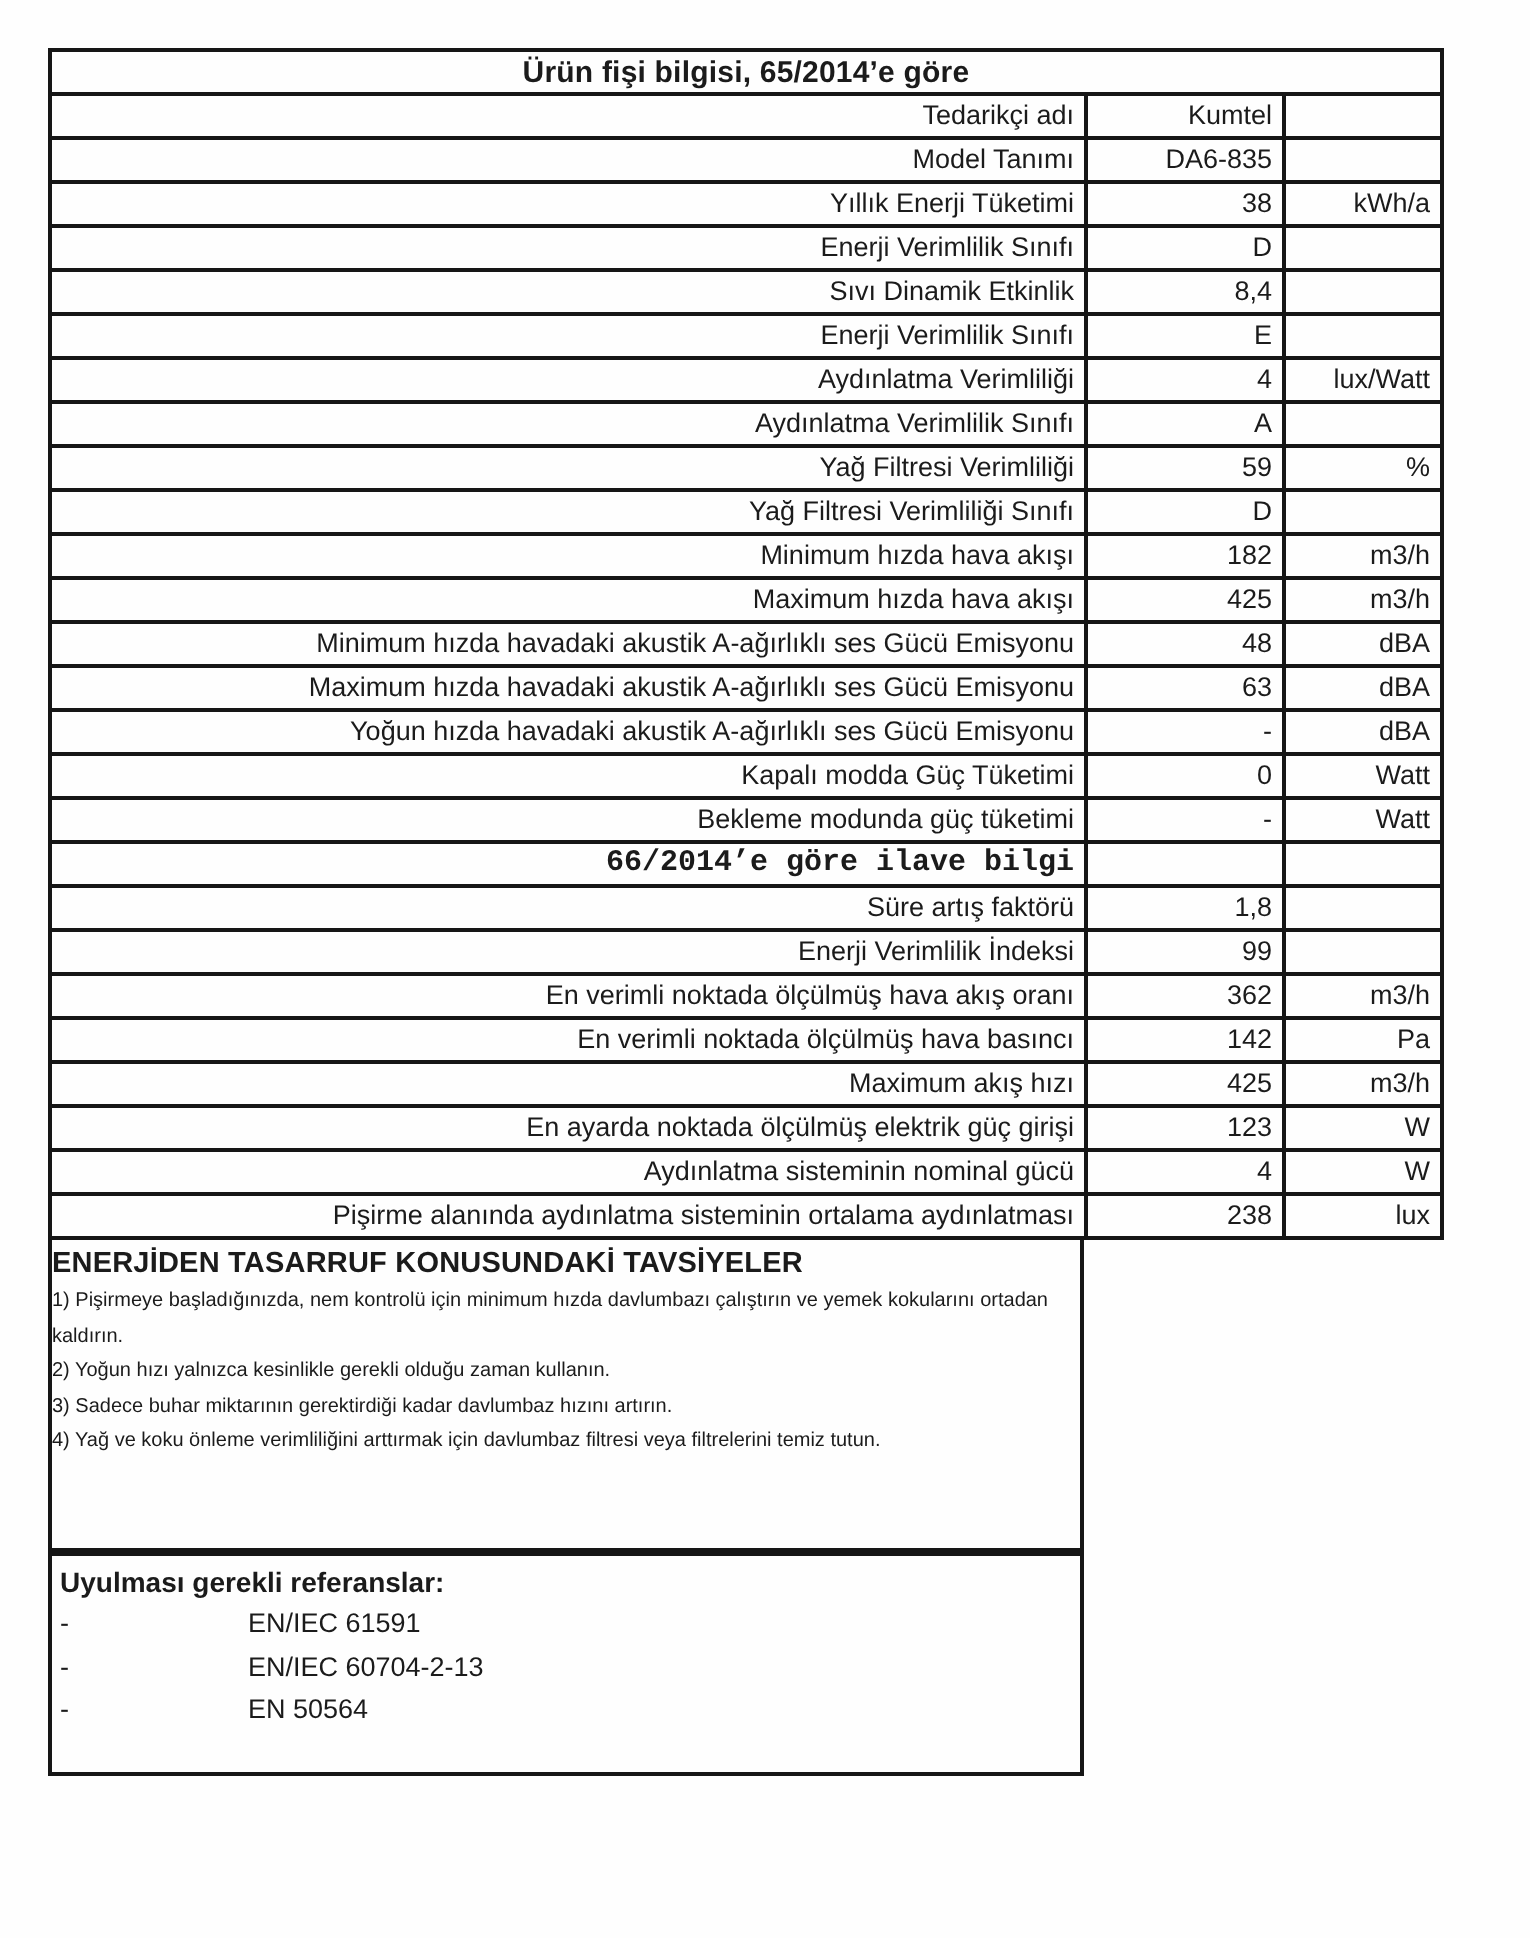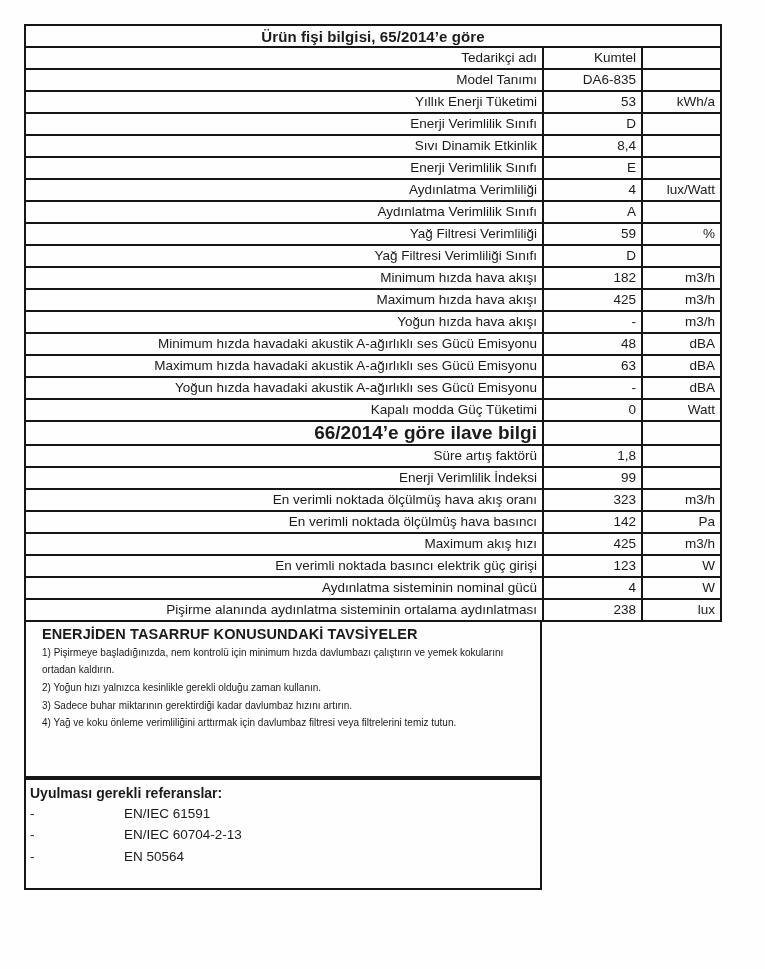--- a/index.html
+++ b/index.html
@@ -45,29 +45,29 @@
     letter-spacing: 0.1px;
   }
   table.fiche td {
     height: 20px;
     font-size: 13.5px;
     line-height: 1.15;
     padding: 0 5px;
   }
   td.cell-label { text-align: right; padding-left: 4px; }
   td.cell-value, td.cell-unit { text-align: right; }
-  tr.section-row td { font-weight: bold; font-size: 19px; }
+  tr.section-row td { font-weight: bold; font-size: 15px; font-family: Liberation Mono, monospace; }
 
   .advice-box {
     box-sizing: border-box;
     width: 518px;
     height: 158px;
     margin-top: -2px;
     border: 2px solid #161616;
-    padding: 2px 6px 4px 16px;
+    padding: 2px 6px 4px 0;
     background: #fefefe;
   }
   .advice-title {
     font-size: 14.5px;
     font-weight: bold;
     line-height: 20px;
     letter-spacing: 0.1px;
   }
   .advice-item {
     font-size: 10px;
@@ -121,21 +121,21 @@
             <td class="cell-value">Kumtel</td>
             <td class="cell-unit"></td>
           </tr>
           <tr>
             <td class="cell-label">Model Tanımı</td>
             <td class="cell-value">DA6-835</td>
             <td class="cell-unit"></td>
           </tr>
           <tr>
             <td class="cell-label">Yıllık Enerji Tüketimi</td>
-            <td class="cell-value">53</td>
+            <td class="cell-value">38</td>
             <td class="cell-unit">kWh/a</td>
           </tr>
           <tr>
             <td class="cell-label">Enerji Verimlilik Sınıfı</td>
             <td class="cell-value">D</td>
             <td class="cell-unit"></td>
           </tr>
           <tr>
             <td class="cell-label">Sıvı Dinamik Etkinlik</td>
             <td class="cell-value">8,4</td>
@@ -170,76 +170,76 @@
             <td class="cell-label">Minimum hızda hava akışı</td>
             <td class="cell-value">182</td>
             <td class="cell-unit">m3/h</td>
           </tr>
           <tr>
             <td class="cell-label">Maximum hızda hava akışı</td>
             <td class="cell-value">425</td>
             <td class="cell-unit">m3/h</td>
           </tr>
           <tr>
-            <td class="cell-label">Yoğun hızda hava akışı</td>
-            <td class="cell-value">-</td>
-            <td class="cell-unit">m3/h</td>
-          </tr>
-          <tr>
             <td class="cell-label">Minimum hızda havadaki akustik A-ağırlıklı ses Gücü Emisyonu</td>
             <td class="cell-value">48</td>
             <td class="cell-unit">dBA</td>
           </tr>
           <tr>
             <td class="cell-label">Maximum hızda havadaki akustik A-ağırlıklı ses Gücü Emisyonu</td>
             <td class="cell-value">63</td>
             <td class="cell-unit">dBA</td>
           </tr>
           <tr>
             <td class="cell-label">Yoğun hızda havadaki akustik A-ağırlıklı ses Gücü Emisyonu</td>
             <td class="cell-value">-</td>
             <td class="cell-unit">dBA</td>
           </tr>
           <tr>
             <td class="cell-label">Kapalı modda Güç Tüketimi</td>
             <td class="cell-value">0</td>
             <td class="cell-unit">Watt</td>
           </tr>
+          <tr>
+            <td class="cell-label">Bekleme modunda güç tüketimi</td>
+            <td class="cell-value">-</td>
+            <td class="cell-unit">Watt</td>
+          </tr>
           <tr class="section-row">
             <td class="cell-label">66/2014’e göre ilave bilgi</td>
             <td class="cell-value"></td>
             <td class="cell-unit"></td>
           </tr>
           <tr>
             <td class="cell-label">Süre artış faktörü</td>
             <td class="cell-value">1,8</td>
             <td class="cell-unit"></td>
           </tr>
           <tr>
             <td class="cell-label">Enerji Verimlilik İndeksi</td>
             <td class="cell-value">99</td>
             <td class="cell-unit"></td>
           </tr>
           <tr>
             <td class="cell-label">En verimli noktada ölçülmüş hava akış oranı</td>
-            <td class="cell-value">323</td>
+            <td class="cell-value">362</td>
             <td class="cell-unit">m3/h</td>
           </tr>
           <tr>
             <td class="cell-label">En verimli noktada ölçülmüş hava basıncı</td>
             <td class="cell-value">142</td>
             <td class="cell-unit">Pa</td>
           </tr>
           <tr>
             <td class="cell-label">Maximum akış hızı</td>
             <td class="cell-value">425</td>
             <td class="cell-unit">m3/h</td>
           </tr>
           <tr>
-            <td class="cell-label">En verimli noktada basıncı elektrik güç girişi</td>
+            <td class="cell-label">En ayarda noktada ölçülmüş elektrik güç girişi</td>
             <td class="cell-value">123</td>
             <td class="cell-unit">W</td>
           </tr>
           <tr>
             <td class="cell-label">Aydınlatma sisteminin nominal gücü</td>
             <td class="cell-value">4</td>
             <td class="cell-unit">W</td>
           </tr>
           <tr>
             <td class="cell-label">Pişirme alanında aydınlatma sisteminin ortalama aydınlatması</td>

